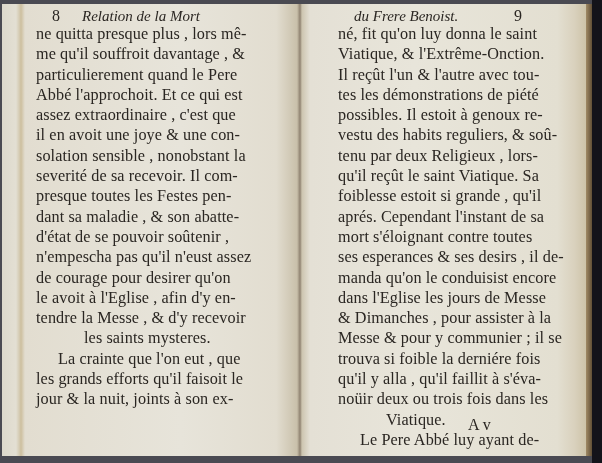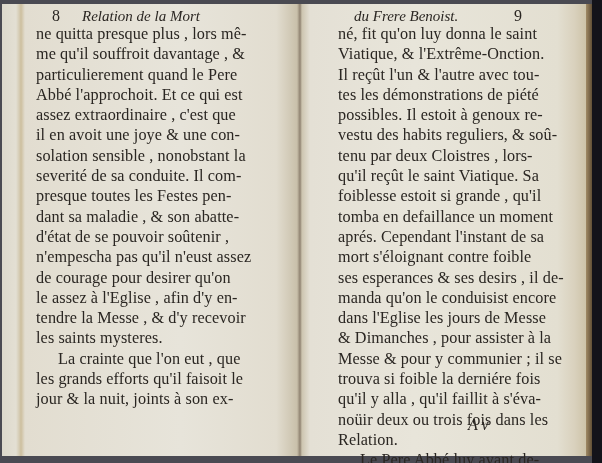--- a/index.html
+++ b/index.html
@@ -36,83 +36,82 @@
     .running-head {
       position: absolute; top: 2px; font-size: 15px; height: 20px; line-height: 20px;
     }
     .folio { font-style: normal; font-size: 16px; }
     .title-italic { font-style: italic; }
     .text-block {
       position: absolute; font-size: 16.2px; line-height: 20.3px;
       letter-spacing: 0.1px;
     }
     .line { white-space: nowrap; text-align: justify; text-align-last: justify; display: block; height: 20.3px; }
-    .line.last { text-align-last: left; }
+    .line.last { text-align-last: left; margin-left: 48px; }
     .line.indent { padding-left: 22px; }
-    .sig { position: absolute; font-size: 16px; font-style: italic; }
+    .sig { position: absolute; font-size: 16px; }
   </style>
 </head>
 <body>
 
 <div class="spread">
   <div class="page page-left">
     <div class="running-head" style="left:50px;">
       <span class="folio">8</span>
     </div>
     <div class="running-head title-italic" style="left:80px;">Relation de la Mort</div>
     <div class="text-block" id="left-text" style="left:34px; top:20px; width:188px;">
         <span class="line">ne quitta presque plus , lors mê-</span>
         <span class="line">me qu'il souffroit davantage , &amp;</span>
         <span class="line">particulierement quand le Pere</span>
         <span class="line">Abbé l'approchoit. Et ce qui est</span>
         <span class="line">assez extraordinaire , c'est que</span>
         <span class="line">il en avoit une joye &amp; une con-</span>
         <span class="line">solation sensible , nonobstant la</span>
-        <span class="line">severité de sa conduite. Il com-</span>
+        <span class="line">severité de sa recevoir. Il com-</span>
         <span class="line">presque toutes les Festes pen-</span>
         <span class="line">dant sa maladie , &amp; son abatte-</span>
         <span class="line">d'état de se pouvoir soûtenir ,</span>
         <span class="line">n'empescha pas qu'il n'eust assez</span>
         <span class="line">de courage pour desirer qu'on</span>
-        <span class="line">le assez à l'Eglise , afin d'y en-</span>
+        <span class="line">le avoit à l'Eglise , afin d'y en-</span>
         <span class="line">tendre la Messe , &amp; d'y recevoir</span>
         <span class="line last">les saints mysteres.</span>
         <span class="line indent">La crainte que l'on eut , que</span>
         <span class="line">les grands efforts qu'il faisoit le</span>
         <span class="line">jour &amp; la nuit, joints à son ex-</span>
       </div>
   </div>
 
   <div class="page page-right">
     <div class="running-head title-italic" style="left:54px;font-family:Liberation Serif, serif;">du Frere Benoist.</div>
     <div class="running-head" style="left:214px;">
       <span class="folio">9</span>
     </div>
     <div class="text-block" id="right-text" style="left:38px; top:20px; width:188px;">
         <span class="line">né, fit qu'on luy donna le saint</span>
         <span class="line">Viatique, &amp; l'Extrême-Onction.</span>
         <span class="line">Il reçût l'un &amp; l'autre avec tou-</span>
         <span class="line">tes les démonstrations de piété</span>
         <span class="line">possibles. Il estoit à genoux re-</span>
         <span class="line">vestu des habits reguliers, &amp; soû-</span>
-        <span class="line">tenu par deux Cloistres , lors-</span>
+        <span class="line">tenu par deux Religieux , lors-</span>
         <span class="line">qu'il reçût le saint Viatique. Sa</span>
         <span class="line">foiblesse estoit si grande , qu'il</span>
-        <span class="line">tomba en defaillance un moment</span>
         <span class="line">aprés. Cependant l'instant de sa</span>
-        <span class="line">mort s'éloignant contre foible</span>
+        <span class="line">mort s'éloignant contre toutes</span>
         <span class="line">ses esperances &amp; ses desirs , il de-</span>
         <span class="line">manda qu'on le conduisist encore</span>
         <span class="line">dans l'Eglise les jours de Messe</span>
         <span class="line">&amp; Dimanches , pour assister à la</span>
         <span class="line">Messe &amp; pour y communier ; il se</span>
         <span class="line">trouva si foible la derniére fois</span>
         <span class="line">qu'il y alla , qu'il faillit à s'éva-</span>
         <span class="line">noüir deux ou trois fois dans les</span>
-        <span class="line last">Relation.</span>
+        <span class="line last">Viatique.</span>
         <span class="line indent">Le Pere Abbé luy ayant de-</span>
       </div>
     <div class="sig" style="left:168px; top:412px;">A v</div>
   </div>
 
   <div class="book-edge"></div>
 </div>
 <div class="dark-right"></div>
 
 </body></html>

